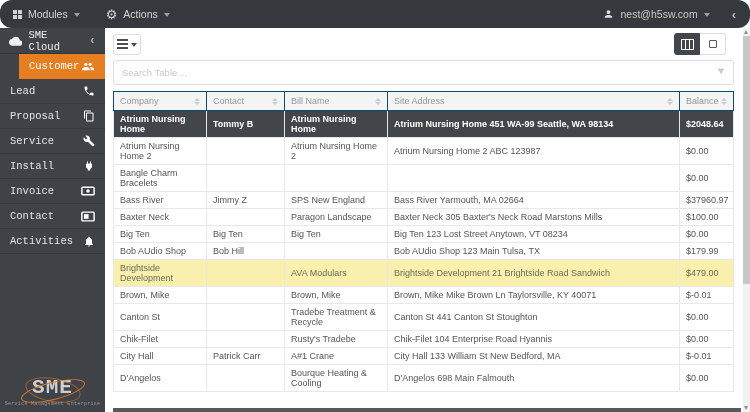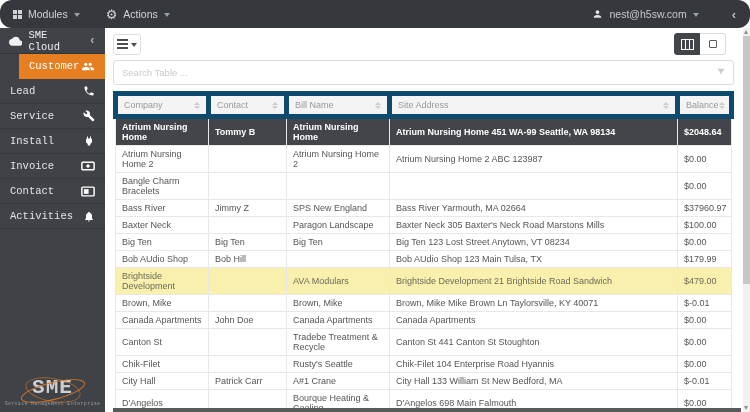--- a/index.html
+++ b/index.html
@@ -9,21 +9,21 @@
   
   .topbar { position:absolute; top:0; left:0; right:0; height:28px; background:#35393d;
     display:flex; align-items:center; z-index:30;border-radius:12px; }
   .tb-menu { display:flex; align-items:center; gap:6px; height:100%; padding:0 13px;
     font-size:10.5px; color:#d2d2d2; cursor:pointer; }
   .grid-icon { display:grid; grid-template-columns:4px 4px; grid-template-rows:4px 4px; gap:1px; }
   .grid-icon i { background:#d2d2d2; }
   .gear-glyph { font-size:13px; color:#d2d2d2; line-height:1; }
   .caret { width:0; height:0; border-left:3px solid transparent; border-right:3px solid transparent;
     border-top:4px solid #9aa0a4; margin-top:1px; }
-  .tb-right { margin-left:auto; display:flex; align-items:center; gap:17px; padding-right:8px;justify-content:space-between; }
+  .tb-right { margin-left:auto; display:flex; align-items:center; gap:6px; padding-right:8px;justify-content:space-between; }
   .tb-user { display:flex; align-items:center; gap:6px; font-size:10.5px; color:#c9c9c9; cursor:pointer; }
   .tb-collapse { color:#b9b9b9; font-size:13px; font-weight:bold; padding:0 6px 0 16px; cursor:pointer; }
 
   
   .sidebar { position:absolute; top:28px; left:0; width:105px; bottom:0; background:#3f4347; z-index:20;font-family:Liberation Mono, monospace; }
   .brand { height:26px; display:flex; align-items:center; gap:6px; padding:0 9px;
     color:#f0f0f0; font-size:10.5px; border-bottom:1px solid #32353a; }
   .brand .chev { margin-left:auto; color:#aeb2b6; font-size:12px; font-weight:bold; cursor:pointer; }
   .nav-item { height:25px; display:flex; align-items:center; padding:0 10px; font-size:10.5px;
     color:#e4e4e4; border-bottom:1px solid #36393d; cursor:pointer; }
@@ -55,21 +55,21 @@
   .search-wrap { position:relative; margin:2px 9px 0 8px; }
   .search-input { width:100%; height:25px; border:1px solid #ddd; border-radius:3px;
     padding:0 40px 0 8px; font-size:9.5px; color:#555; outline:none;
     font-family:"Liberation Sans", sans-serif; }
   .search-input::placeholder { color:#c9c9c9; }
   .filter-ico { position:absolute; right:8px; top:7px; }
 
   .table-wrap { margin:6px 9px 0 8px; }
   table { width:100%; border-collapse:collapse; font-size:9px; table-layout:fixed; }
   th { background:#f4f4f4; color:#999; font-weight:normal; text-align:left;
-    padding:4px 6px; border:5px solid #0c4a6e; cursor:pointer; }
+    padding:4px 6px; border:1px solid #0c4a6e; cursor:pointer; }
   .hd { display:flex; align-items:center; }
   .sort { margin-left:auto; display:flex; flex-direction:column; gap:1px; }
   .sort i { display:block; width:0; height:0; border-left:3px solid transparent; border-right:3px solid transparent; }
   .sort .up { border-bottom:3px solid #ccc; }
   .sort .down { border-top:3px solid #ccc; }
   td { padding:3px 6px; border:1px solid #e8e8e8; color:#555; line-height:10px;
     overflow:hidden; white-space:normal; cursor:default; }
   tr.selected td { background:#42464b; color:#fff; font-weight:bold; }
   tr.highlighted td { background:#faf0ae; color:#6b6b5a; }
 
@@ -126,20 +126,26 @@
   <div class="nav-item active">
     <span>Customer</span>
     <svg width="14" height="13" viewBox="0 0 24 24">
         <path fill="#fff" d="M16 11c1.66 0 2.99-1.34 2.99-3S17.66 5 16 5c-1.66 0-3 1.34-3 3s1.34 3 3 3zm-8 0c1.66 0 2.99-1.34 2.99-3S9.66 5 8 5C6.34 5 5 6.34 5 8s1.34 3 3 3zm0 2c-2.33 0-7 1.17-7 3.5V19h14v-2.5c0-2.33-4.67-3.5-7-3.5zm8 0c-.29 0-.62.02-.97.05 1.16.84 1.97 1.97 1.97 3.45V19h6v-2.5c0-2.33-4.67-3.5-7-3.5z"></path>
       </svg>
   </div>
   <div class="nav-item">
     <span>Lead</span>
     <svg width="12" height="12" viewBox="0 0 24 24">
         <path fill="#fff" d="M6.62 10.79c1.44 2.83 3.76 5.14 6.59 6.59l2.2-2.2c.27-.27.67-.36 1.02-.24 1.12.37 2.33.57 3.57.57.55 0 1 .45 1 1V20c0 .55-.45 1-1 1-9.39 0-17-7.61-17-17 0-.55.45-1 1-1h3.5c.55 0 1 .45 1 1 0 1.25.2 2.45.57 3.57.11.35.03.74-.25 1.02l-2.2 2.2z"></path>
+      </svg>
+  </div>
+  <div class="nav-item">
+    <span>Proposal</span>
+    <svg width="12" height="12" viewBox="0 0 24 24">
+        <path fill="#fff" d="M16 1H4c-1.1 0-2 .9-2 2v14h2V3h12V1zm3 4H8c-1.1 0-2 .9-2 2v14c0 1.1.9 2 2 2h11c1.1 0 2-.9 2-2V7c0-1.1-.9-2-2-2zm0 16H8V7h11v14z"></path>
       </svg>
   </div>
   <div class="nav-item">
     <span>Service</span>
     <svg width="12" height="12" viewBox="0 0 24 24">
         <path fill="#fff" d="M22.7 19l-9.1-9.1c.9-2.3.4-5-1.5-6.9-2-2-5-2.4-7.4-1.3L9 6 6 9 1.6 4.7C.4 7.1.9 10.1 2.9 12.1c1.9 1.9 4.6 2.4 6.9 1.5l9.1 9.1c.4.4 1 .4 1.4 0l2.3-2.3c.5-.4.5-1.1.1-1.4z"></path>
       </svg>
   </div>
   <div class="nav-item">
     <span>Install</span>
@@ -325,37 +331,30 @@
             <td>$479.00</td>
           </tr>
           <tr>
             <td>Brown, Mike</td>
             <td></td>
             <td>Brown, Mike</td>
             <td>Brown, Mike Mike Brown Ln Taylorsville, KY 40071</td>
             <td>$-0.01</td>
           </tr>
           <tr>
-            <td>Canada Apartments</td>
-            <td>John Doe</td>
-            <td>Canada Apartments</td>
-            <td>Canada Apartments</td>
-            <td>$0.00</td>
-          </tr>
-          <tr>
             <td>Canton St</td>
             <td></td>
             <td>Tradebe Treatment &amp; Recycle</td>
             <td>Canton St 441 Canton St Stoughton</td>
             <td>$0.00</td>
           </tr>
           <tr>
             <td>Chik-Filet</td>
             <td></td>
-            <td>Rusty's Seattle</td>
+            <td>Rusty's Tradebe</td>
             <td>Chik-Filet 104 Enterprise Road Hyannis</td>
             <td>$0.00</td>
           </tr>
           <tr>
             <td>City Hall</td>
             <td>Patrick Carr</td>
             <td>A#1 Crane</td>
             <td>City Hall 133 William St New Bedford, MA</td>
             <td>$-0.01</td>
           </tr>

